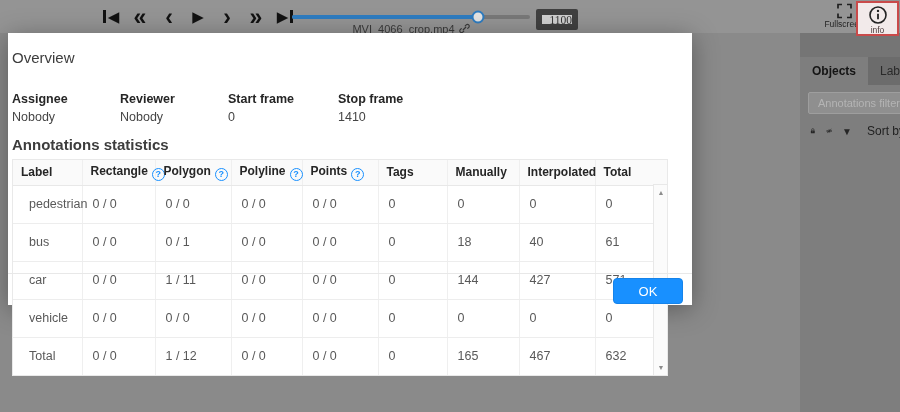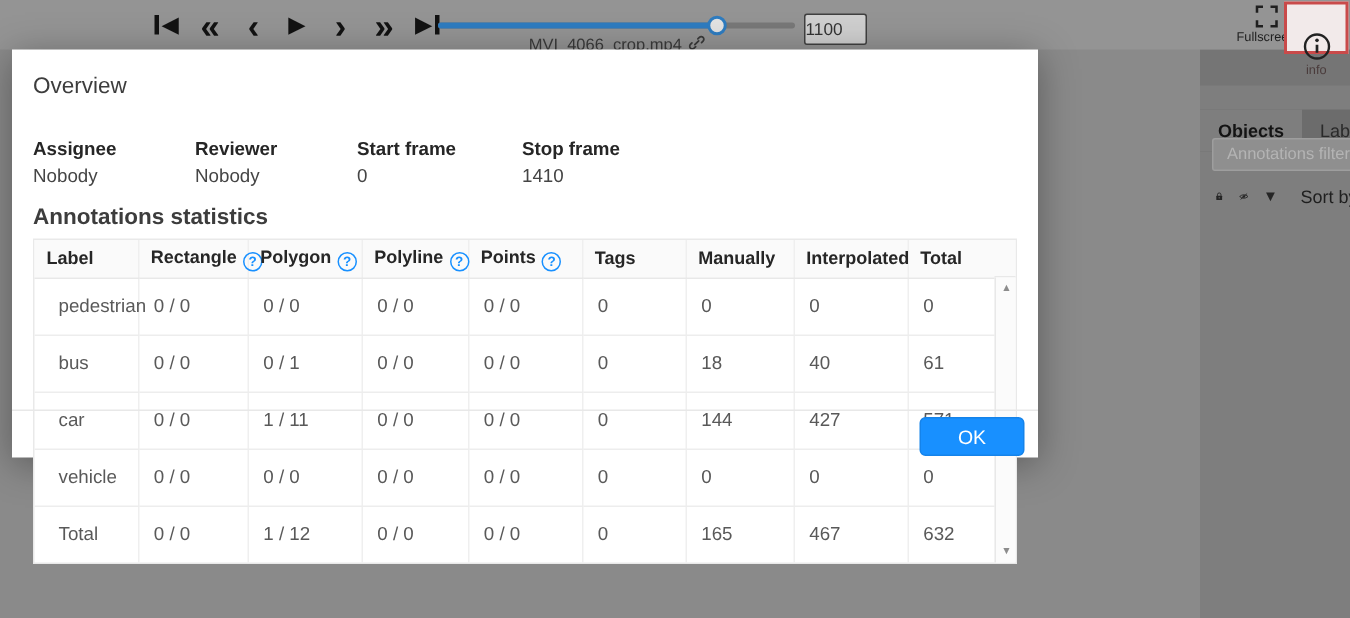--- a/index.html
+++ b/index.html
@@ -21,48 +21,48 @@
                   background:#787878; cursor:pointer; }
   .slider-fill  { position:absolute; left:0; top:0; height:4px; border-radius:2px; background:#2e7cc0; }
   .slider-handle{ position:absolute; top:2px; width:13px; height:13px; border-radius:50%;
                   background:#e3e3e3; border:2px solid #2e7cc0; transform:translate(-50%,-50%); cursor:grab; }
 
   .filename { position:absolute; left:292px; top:23px; width:238px; text-align:center;
               font-size:11px; color:#3a3a3a; white-space:nowrap; cursor:pointer; }
   .filename svg { vertical-align:-1px; margin-left:4px; }
 
   .frame-input { position:absolute; left:536px; top:9px; width:42px; height:21px; background:#cfcfcf;
-                 border:1px solid #404040; border-radius:2px; text-align:left; font-size:11.5px; color:#333;
-                 font-family:Liberation Sans, sans-serif; }
+                 border:6px solid #404040; border-radius:2px; text-align:right; font-size:11.5px; color:#333;
+                 font-family:Liberation Serif, serif; }
 
   .fs-btn { position:absolute; left:816px; top:3px; width:56px; height:30px; text-align:center; cursor:pointer; }
   .fs-btn .lbl { font-size:8.5px; color:#1f1f1f; margin-top:0px; }
   .info-btn { position:absolute; left:856px; top:1px; width:43px; height:35px; background:#f2eaea;
-              border:2px solid #c94a4a; text-align:center; cursor:pointer; z-index:6; padding-top:18px; }
+              border:2px solid #c94a4a; text-align:center; cursor:pointer; z-index:6; padding-top:2px; }
   .info-btn .lbl { font-size:8.5px; color:#4a3b3b; margin-top:0px; }
 
   
   .sidebar { position:absolute; left:800px; top:33px; width:100px; height:379px; background:#7e7e7e; z-index:1; }
   .sb-top  { position:absolute; left:0; top:0; width:100%; height:24px; background:#757575; }
-  .sb-tabs { position:absolute; left:0; top:40px; width:100%; height:28px; background:#6c6c6c; display:flex; }
+  .sb-tabs { position:absolute; left:0; top:24px; width:100%; height:28px; background:#6c6c6c; display:flex; }
   .sb-tab  { height:28px; display:flex; align-items:center; padding:0 12px; font-size:12px; color:#2a2a2a;
              white-space:nowrap; cursor:pointer; }
   .sb-tab.active { background:#7e7e7e; color:#141414; font-weight:bold; }
   .sb-filter { position:absolute; left:8px; top:59px; width:95px; height:22px; background:#8f8f8f;
                border:1px solid #9e9e9e; border-radius:2px; display:flex; align-items:center; gap:4px;
                padding:0 5px; overflow:hidden; cursor:text; }
   .sb-filter .ph { font-size:11px; color:#b4b4b4; white-space:nowrap; }
   .sb-icons { position:absolute; left:10px; top:88px; width:95px; height:20px; display:flex;
               align-items:center; gap:10px; }
   .caret { font-size:10px; color:#252525; cursor:pointer; }
   .sort-lbl { font-size:12px; color:#1f1f1f; white-space:nowrap; cursor:pointer; margin-left:5px; }
 
   
   .modal { position:absolute; left:8px; top:33px; width:684px; height:272px; background:#fff; z-index:20;
-           box-shadow:0 4px 24px rgba(0,0,0,0.35); padding:16px 14px 0 14px; }
+           box-shadow:0 4px 24px rgba(0,0,0,0.35); padding:16px 14px 0 4px; }
   .sec-title { font-size:15px; color:#3d3d3d; margin-bottom:8px; }
   .ov-fields { display:flex; margin:26px 0 10px 0; }
   .ov-field  { width:108px; }
   .ov-field:nth-child(3), .ov-field:nth-child(4) { width:110px; }
   .ov-label { font-size:12.5px; font-weight:bold; color:#262626; margin-bottom:4px; }
   .ov-value { font-size:12.5px; color:#454545; }
   .stats-title { margin-top:12px; margin-bottom:6px;font-weight:bold; }
 
   .table-wrap { position:relative; width:656px; border:1px solid #e9e9e9; background:#fff; }
   table.stats { border-collapse:collapse; table-layout:fixed; width:641px; }

